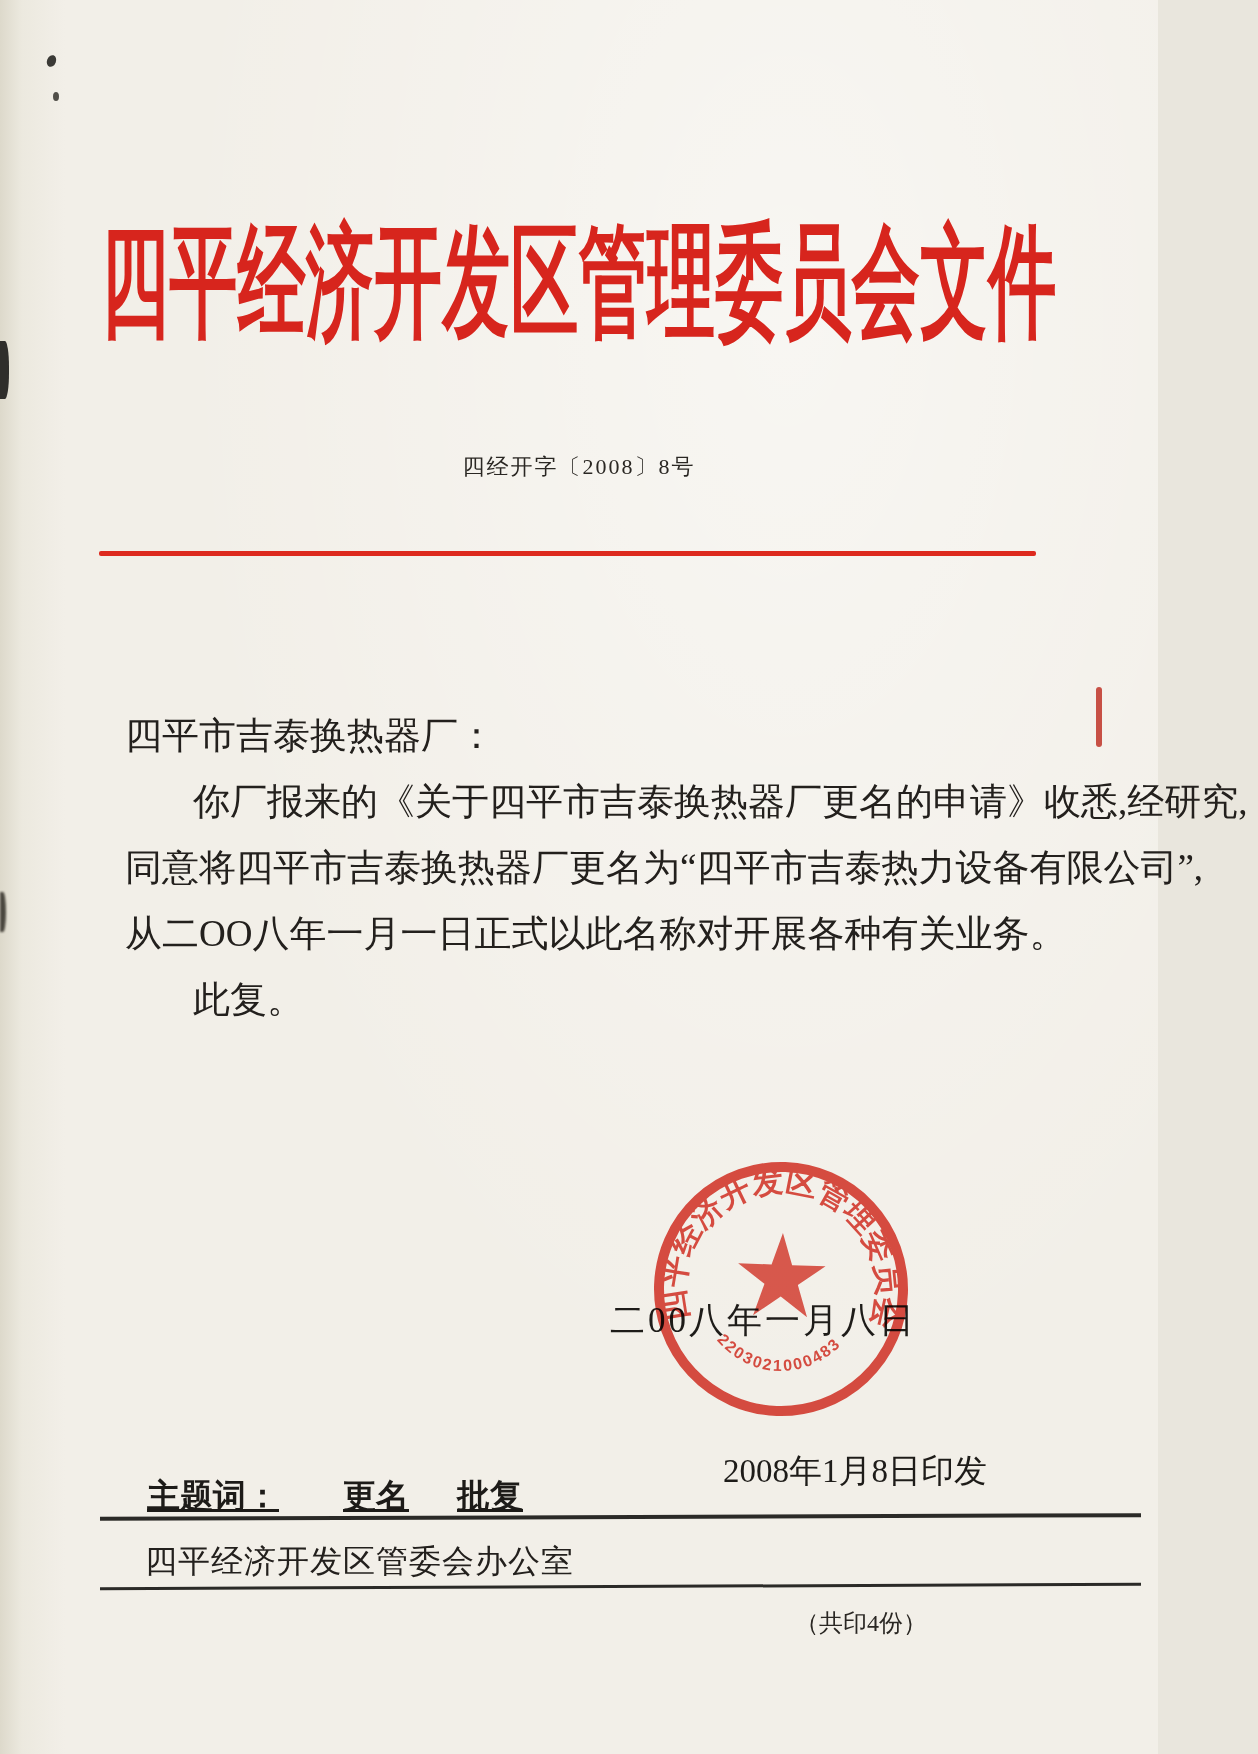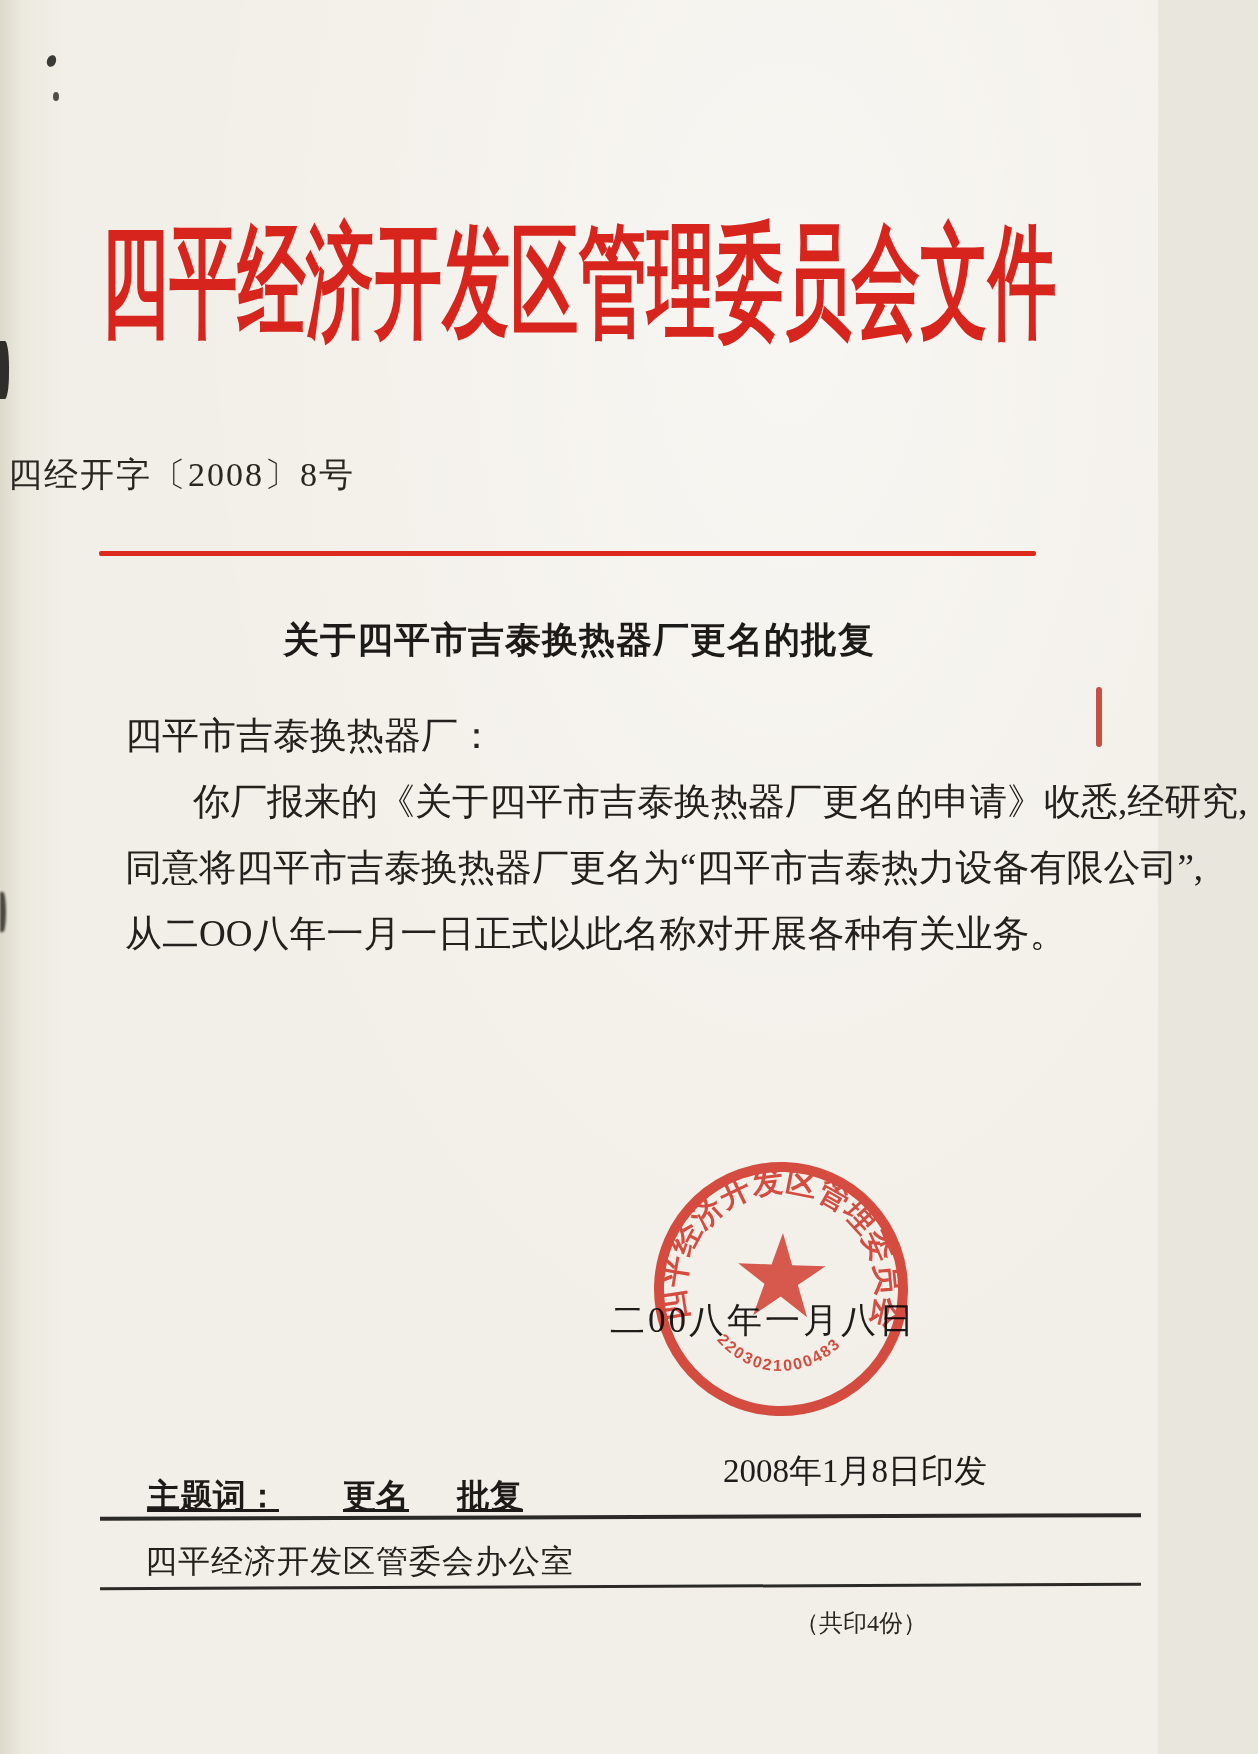--- a/index.html
+++ b/index.html
@@ -24,22 +24,22 @@
     transform-origin:center top;
     white-space:nowrap;
     font-family:"Liberation Serif",serif;
     font-weight:bold;
     font-size:110px;
     color:#d7251d;
     letter-spacing:1px;
   }
   .doc-number{
     position:absolute;top:452px;left:0;width:100%;
-    text-align:left;
-    font-size:34px;letter-spacing:2px;color:#2a2723;margin-left:8px;
+    text-align:center;
+    font-size:22px;letter-spacing:2px;color:#2a2723;
   }
   .red-line{
     position:absolute;top:551px;left:99px;width:937px;height:5px;
     background:#dd2a1e;border-radius:2px;
   }
   
   .doc-heading{
     position:absolute;top:616px;left:0;width:100%;
     text-align:center;
     font-family:"Liberation Sans",sans-serif;
@@ -103,27 +103,27 @@
 </style>
 </head>
 <body>
 
 <div class="page">
 
   <div class="org-title">四平经济开发区管理委员会文件</div>
   <div class="doc-number">四经开字〔2008〕8号</div>
   <div class="red-line"></div>
 
-  <div class="doc-heading">关于四平市吉泰换热器厂更名的批复</div>
 
   <div class="body-block">
     <div class="body-line">四平市吉泰换热器厂：</div>
     <div class="body-line indent">你厂报来的《关于四平市吉泰换热器厂更名的申请》收悉,经研究,</div>
     <div class="body-line">同意将四平市吉泰换热器厂更名为“四平市吉泰热力设备有限公司”,</div>
     <div class="body-line">从二OO八年一月一日正式以此名称对开展各种有关业务。</div>
+    <div class="body-line indent">此复。</div>
   </div>
 
   <div class="signature-date">二00八年一月八日</div>
 
   <svg class="seal" viewBox="0 0 258 258" xmlns="http://www.w3.org/2000/svg">
     <circle cx="129" cy="129" r="122" fill="none" stroke="#dc382c" stroke-width="10"></circle>
     <path id="sealArcTop" d="M 45 177.5 A 97 97 0 1 1 213 177.5" fill="none"></path>
     <path id="sealArcBottom" d="M 68.1 183.9 A 82 82 0 0 0 189.9 183.9" fill="none"></path>
     <text font-family="Liberation Serif, serif" font-size="31" font-weight="bold" fill="#dc382c">
       <textPath href="#sealArcTop" startOffset="50%" text-anchor="middle">四平经济开发区管理委员会</textPath>

